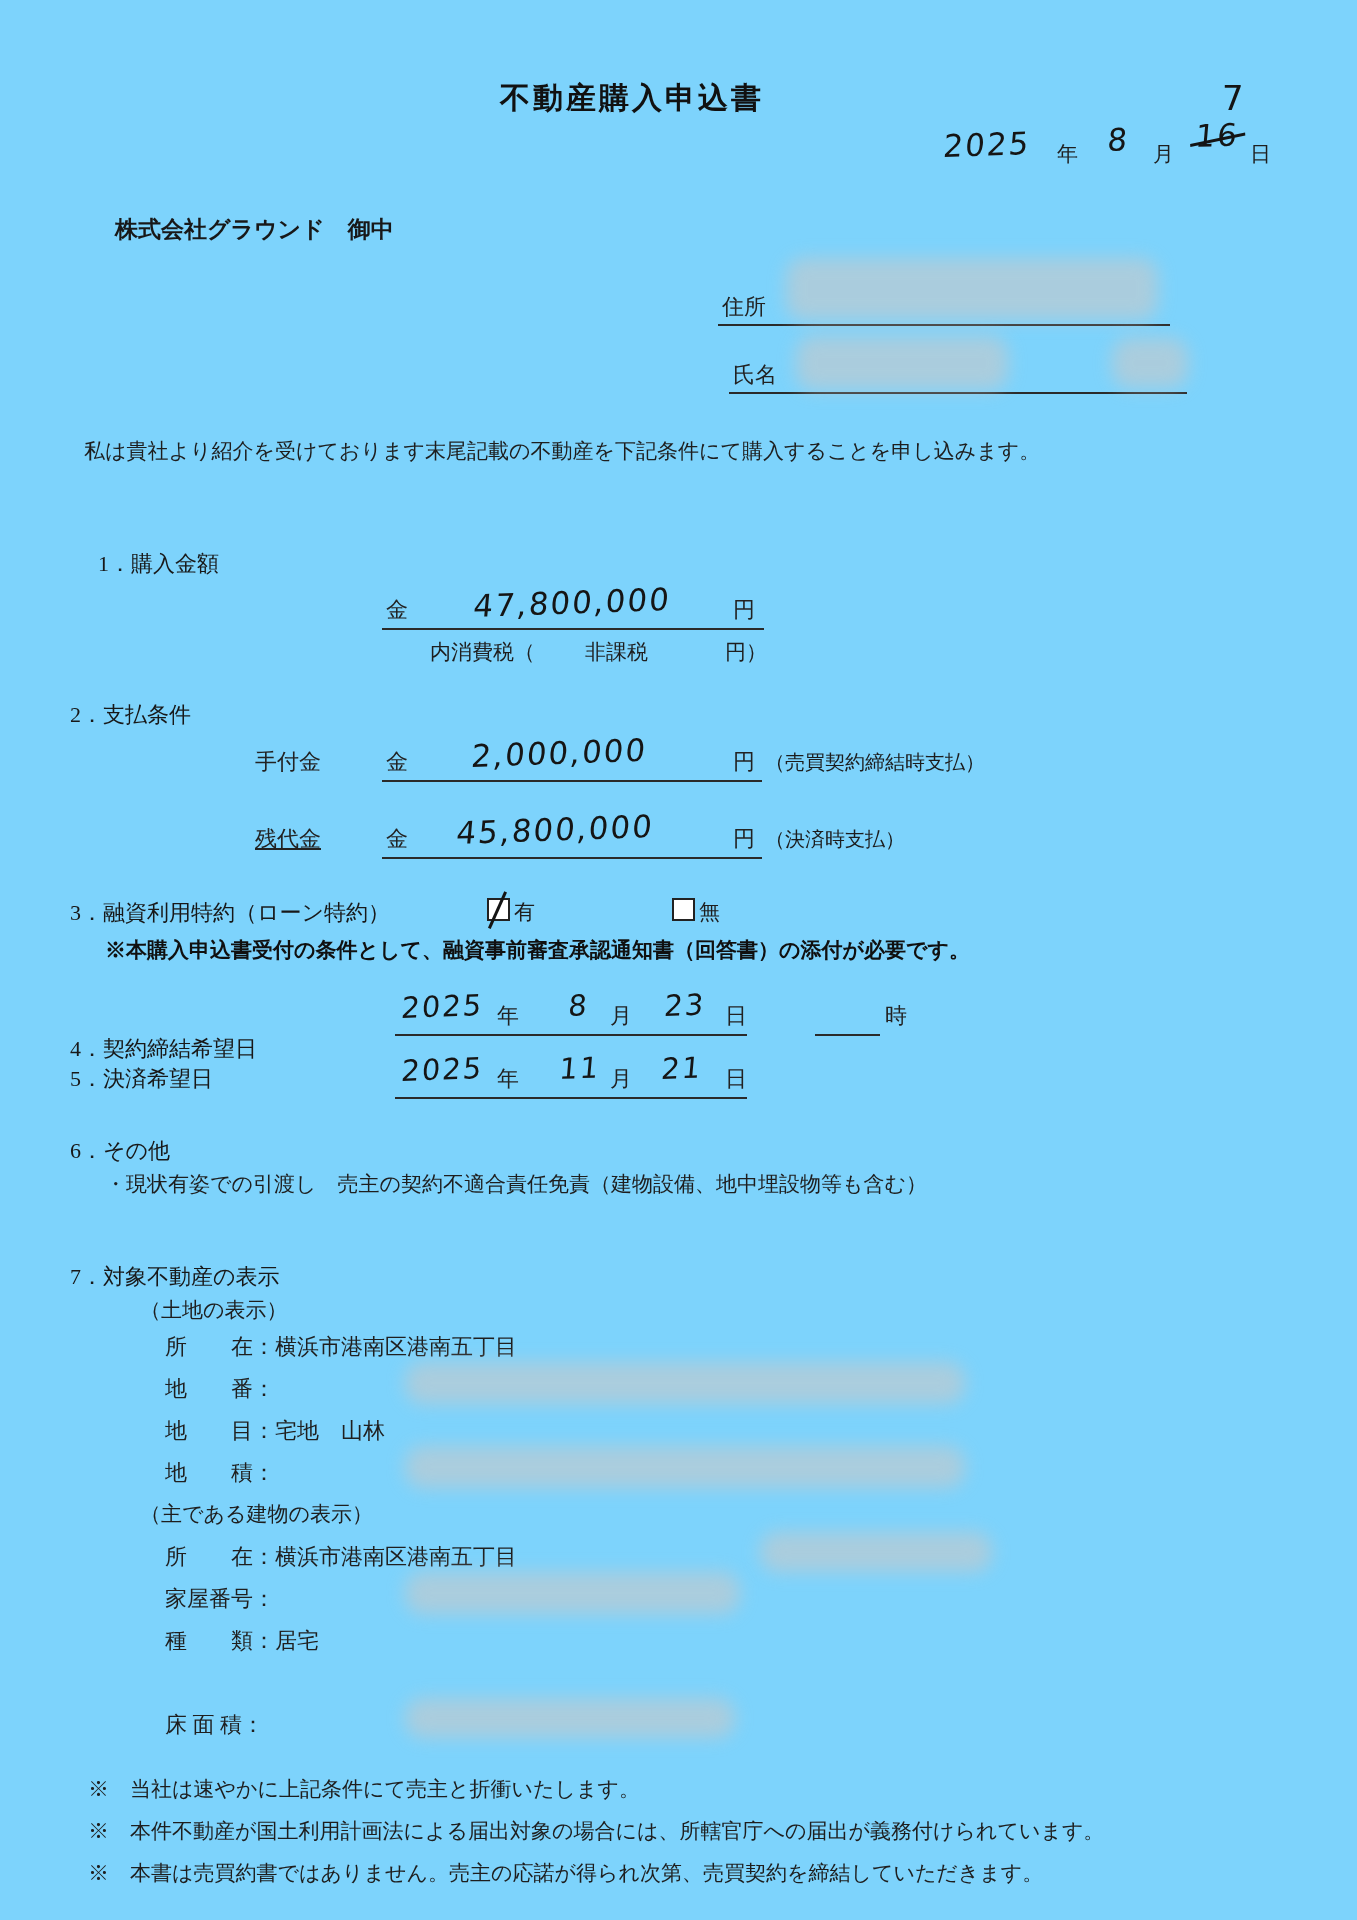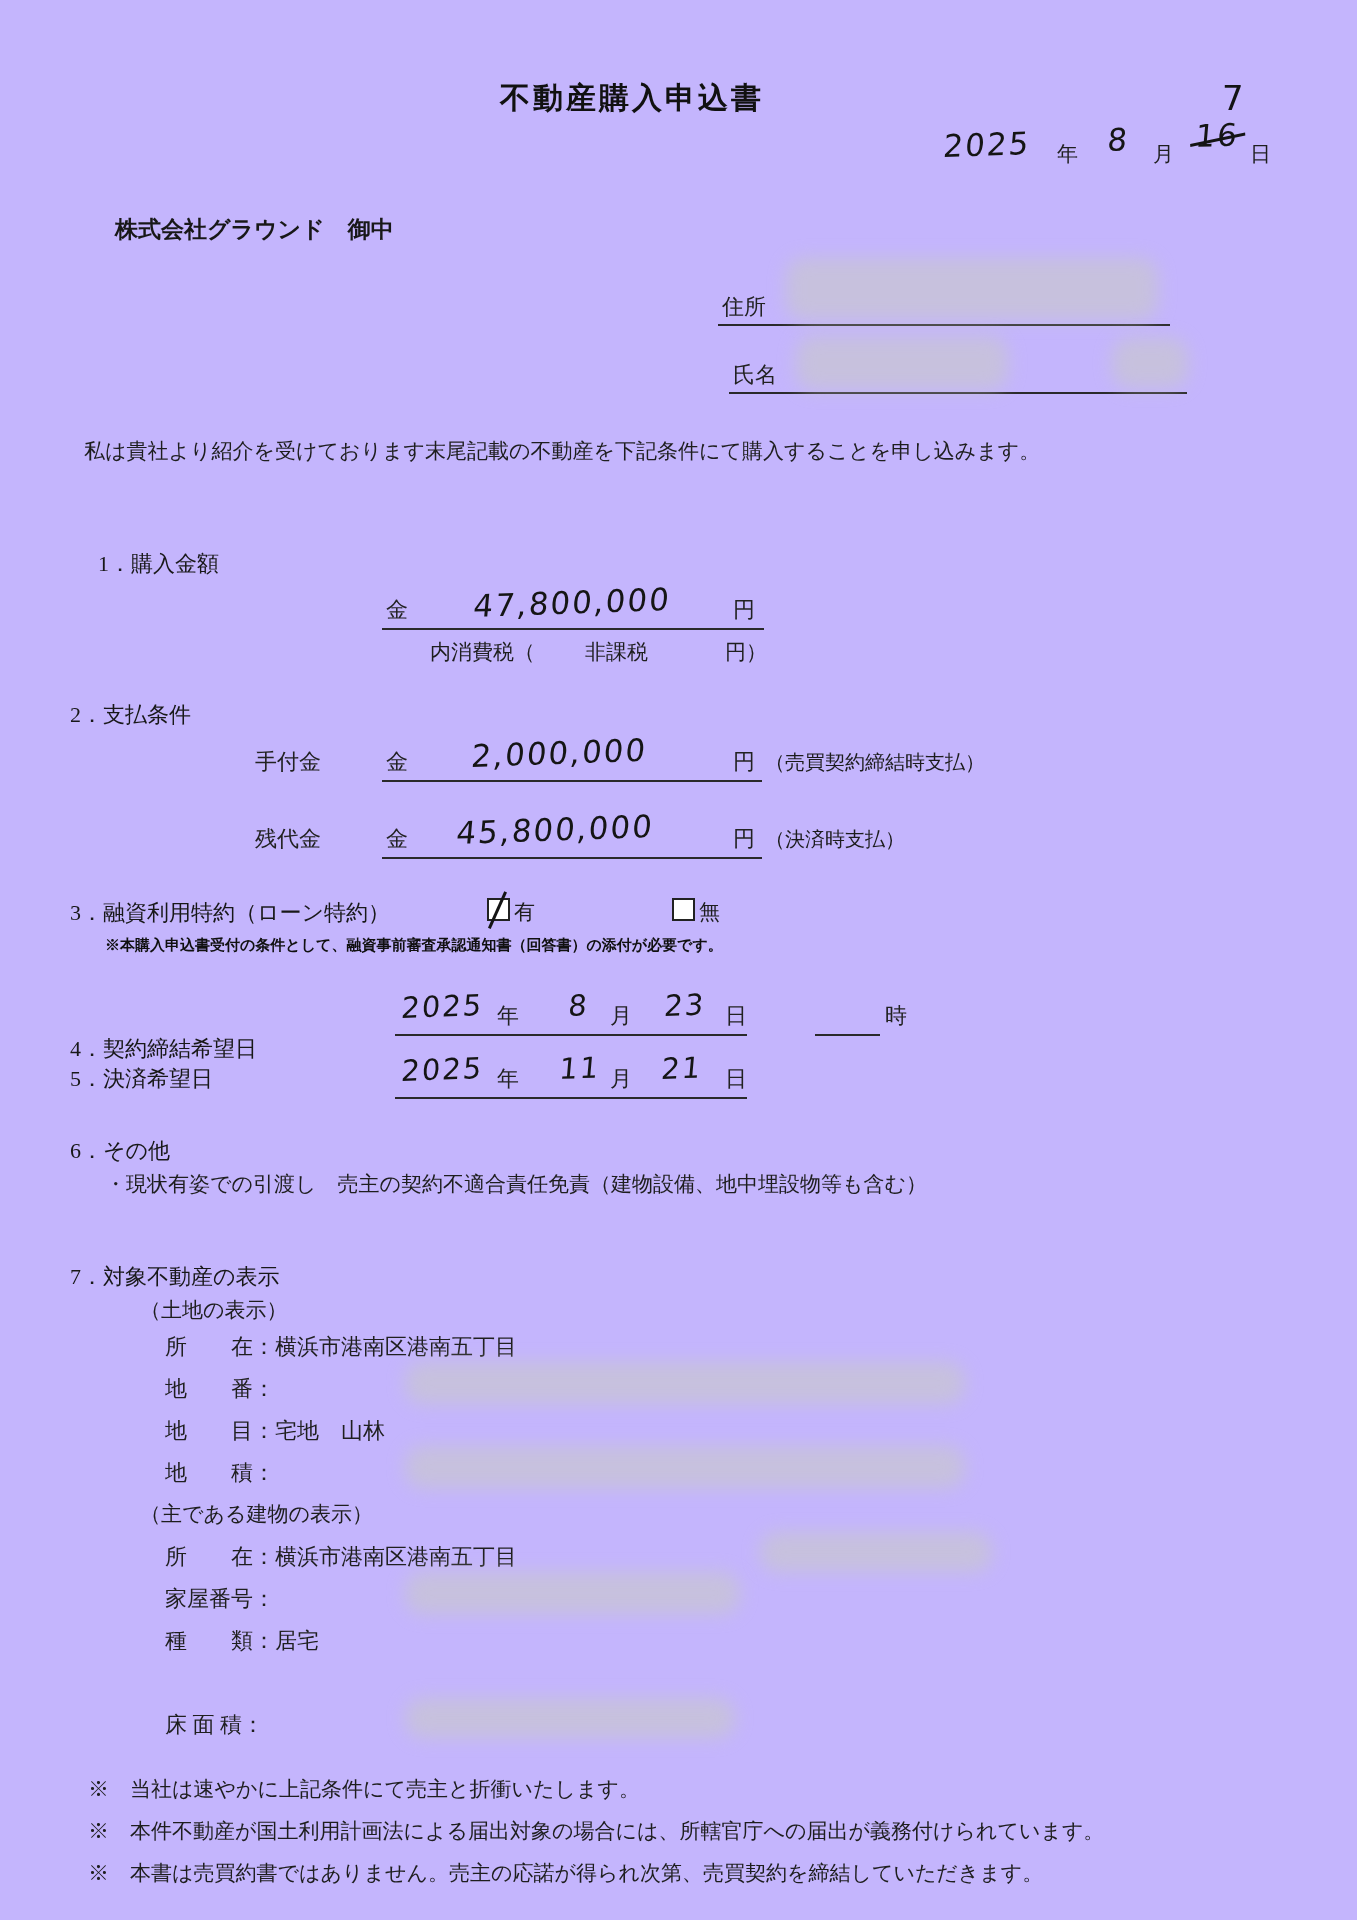--- a/index.html
+++ b/index.html
@@ -1,20 +1,20 @@
 <!DOCTYPE html>
 <html><head>
 <meta charset="utf-8">
 <style>
   html,body{margin:0;padding:0;background:#e8e8e8;}
   .page{
     position:relative;
     width:1357px;height:1920px;
     margin:0 auto;
-    background:#c4b5fd;
+    background:#7dd3fc;
     font-family:"Liberation Serif","DejaVu Serif",serif;
     color:#1c1c1c;
     overflow:hidden;
   }
   .abs{position:absolute;white-space:nowrap;}
   .title{font-size:30px;font-weight:bold;letter-spacing:3px;color:#111;}
   .bold{font-weight:bold;margin-left:35px;}
   .heading{font-size:22px;color:#181818;}
   .body-text{font-size:21px;color:#1e1e1e;}
   .small{font-size:20px;}
@@ -52,21 +52,21 @@
   .struck::after{
     content:"";position:absolute;left:-5px;top:58%;
     width:calc(100% + 12px);height:2.5px;background:#141414;
     transform:rotate(-10deg);
   }
   .day-correction{
     position:absolute;
     font-family:"DejaVu Sans",sans-serif;
     color:#141414;
   }
-  .note-bold{font-weight:bold;font-size:15px;color:#101010;}
+  .note-bold{font-weight:bold;font-size:21px;color:#101010;}
   .prop-row{position:absolute;font-size:22px;color:#1f1f1f;white-space:nowrap;}
 </style>
 </head>
 <body>
 
 <div class="page">
 
   
   <div class="abs title" style="left:500px;top:78px;">不動産購入申込書</div>
 
@@ -109,21 +109,21 @@
   
   <div class="abs heading" style="left:70px;top:700px;">2．支払条件</div>
 
   <div class="abs label" style="left:255px;top:747px;">手付金</div>
   <div class="abs label" style="left:386px;top:747px;">金</div>
   <div class="abs hand hand-lg" style="left:470px;top:738px;">2,000,000</div>
   <div class="abs label" style="left:733px;top:747px;">円</div>
   <div class="abs small" style="left:765px;top:749px;">（売買契約締結時支払）</div>
   <div class="underline" style="left:382px;top:780px;width:380px;"></div>
 
-  <div class="abs label" style="left:255px;top:824px;">残代金</div>
+  <div class="abs label" style="left:255px;top:824px;text-decoration:underline;">残代金</div>
   <div class="abs label" style="left:386px;top:824px;">金</div>
   <div class="abs hand hand-lg" style="left:455px;top:815px;">45,800,000</div>
   <div class="abs label" style="left:733px;top:824px;">円</div>
   <div class="abs small" style="left:765px;top:826px;">（決済時支払）</div>
   <div class="underline" style="left:382px;top:857px;width:380px;"></div>
 
   
   <div class="abs heading" style="left:70px;top:898px;">3．融資利用特約（ローン特約）</div>
   <div class="abs body-text" style="left:487px;top:898px;">
     <span class="cb checked"></span><span>有</span>

